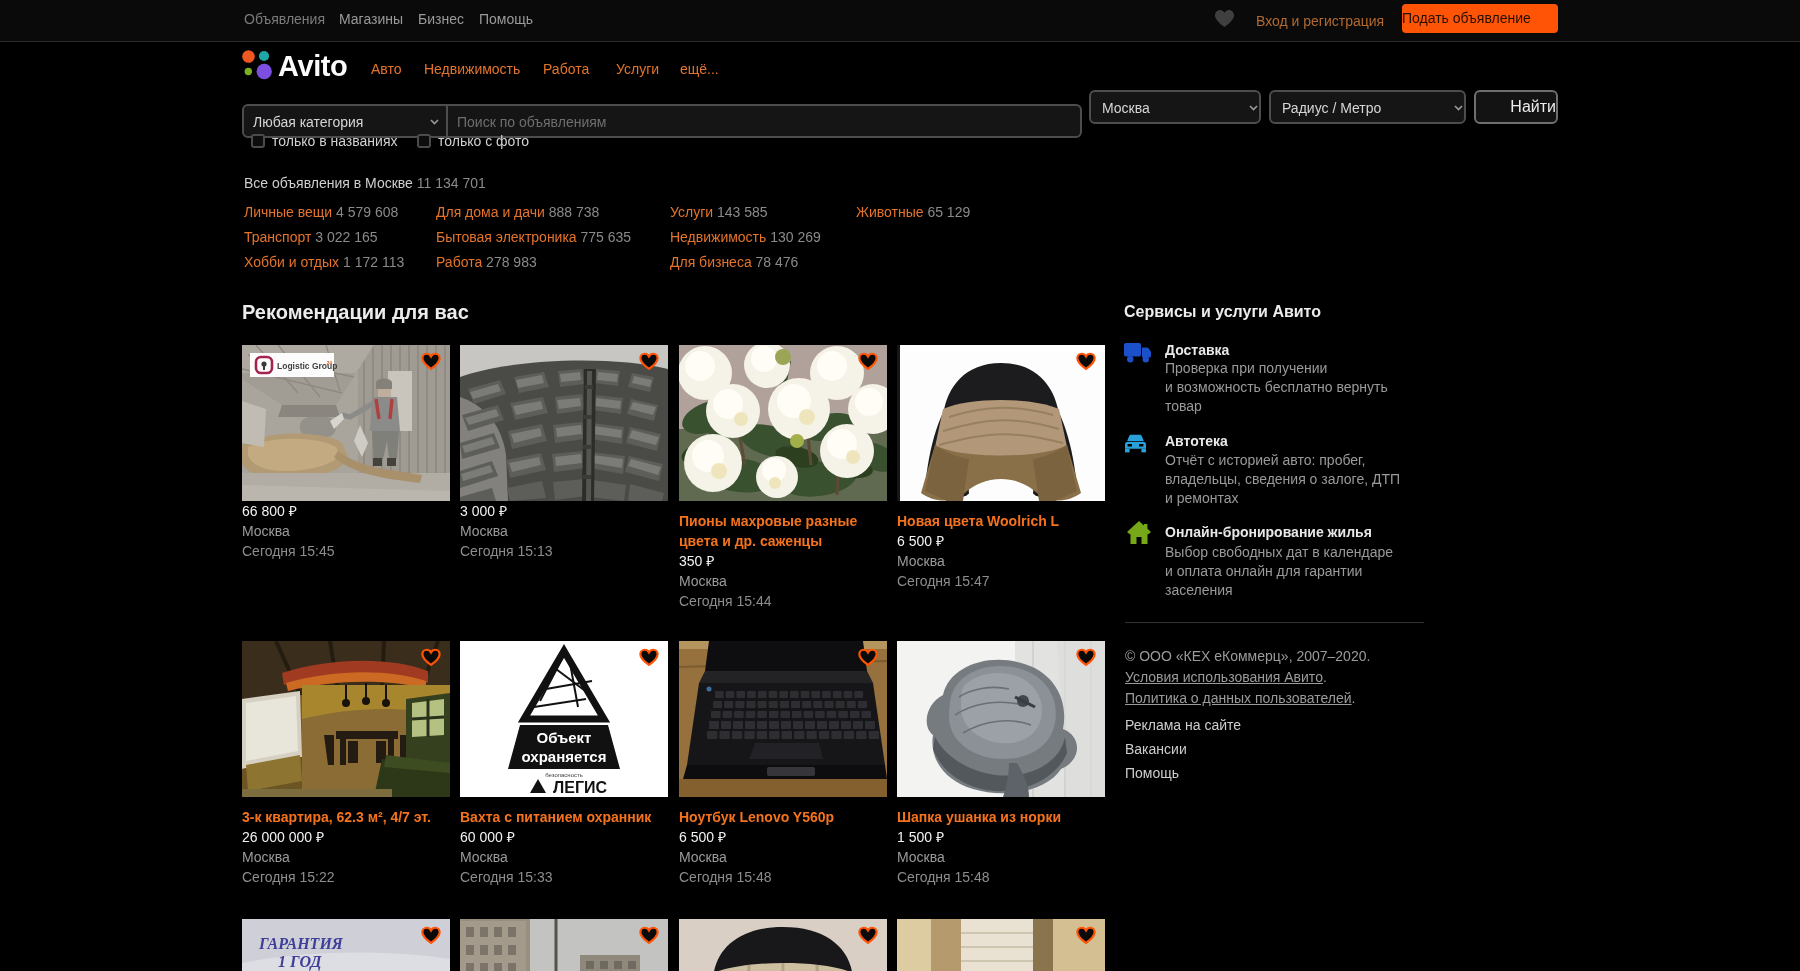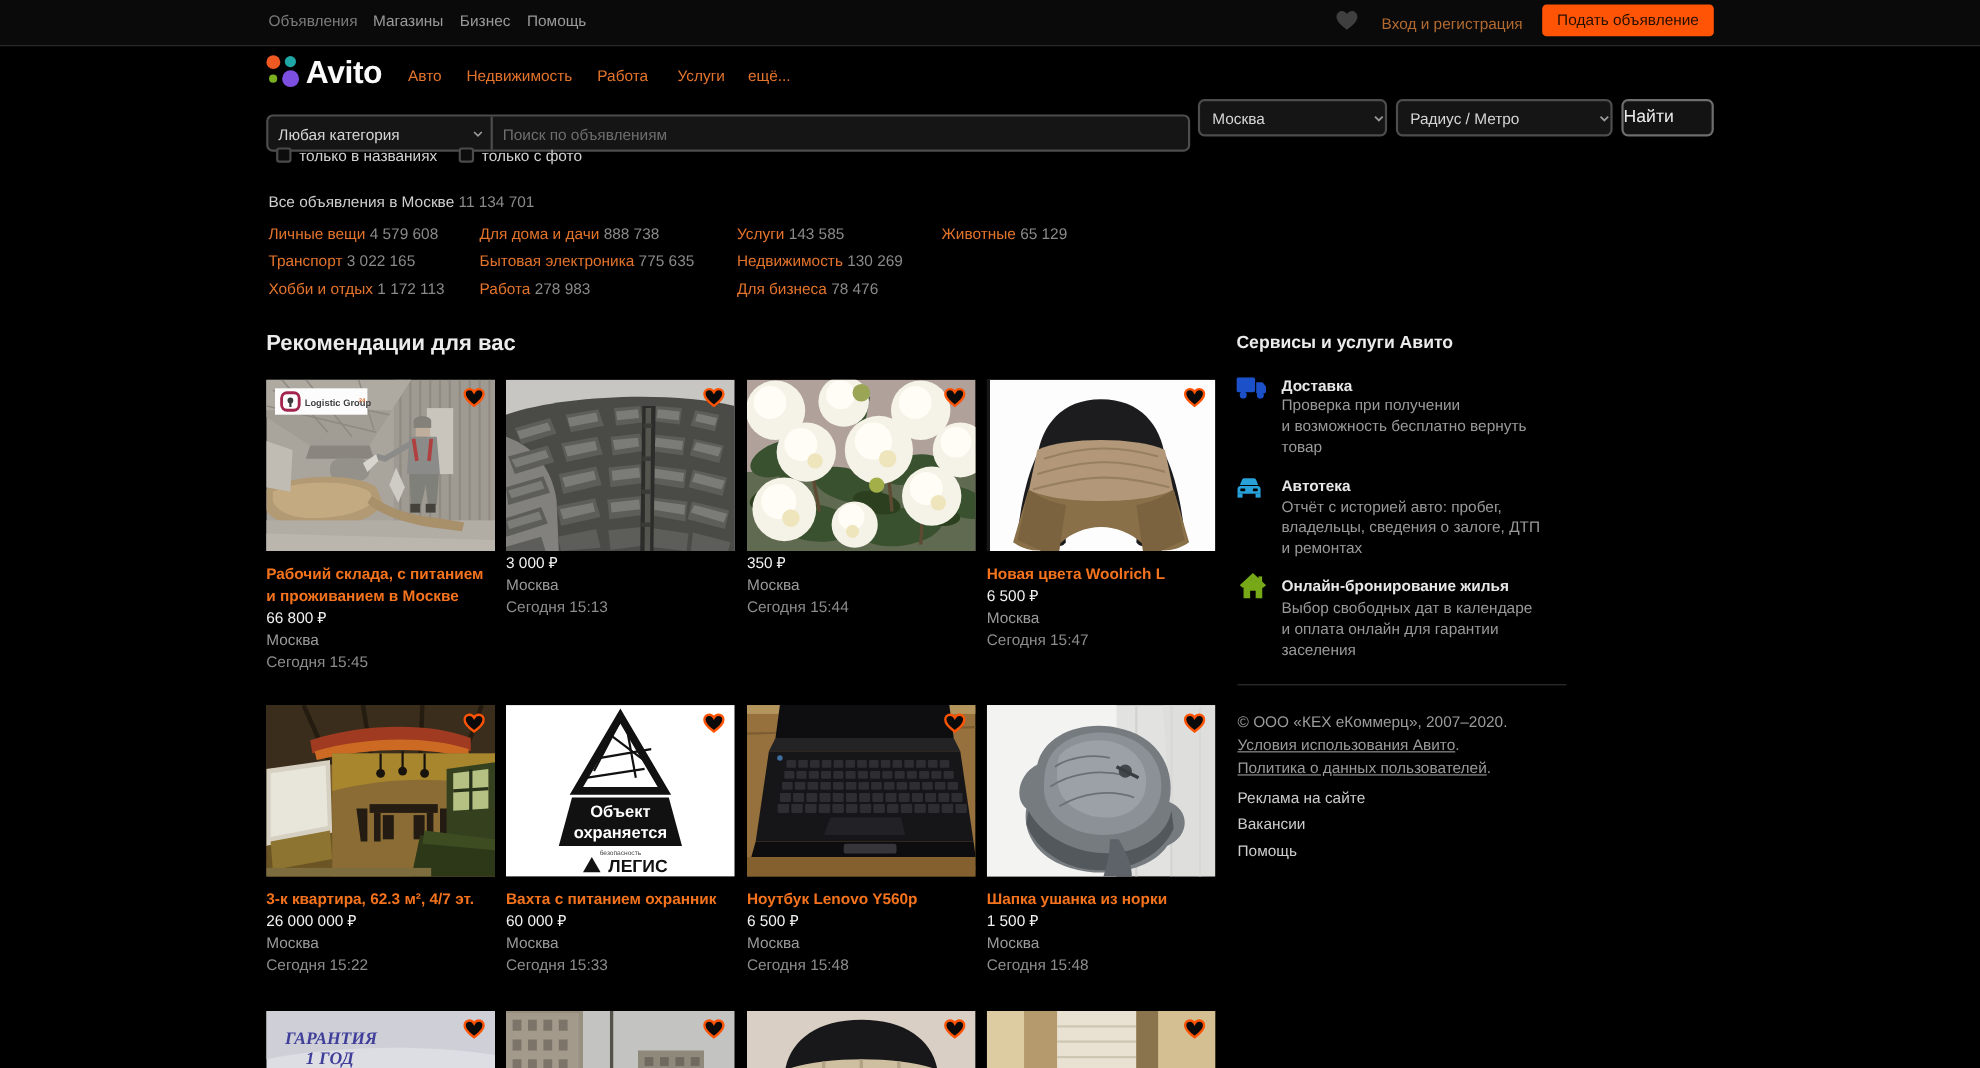--- a/index.html
+++ b/index.html
@@ -1,34 +1,34 @@
 <!DOCTYPE html>
 <html lang="ru"><head><meta charset="utf-8">
 <style>
 *{margin:0;padding:0;box-sizing:border-box}
 html,body{width:1800px;height:971px;background:#000;overflow:hidden}
 body{font-family:"Liberation Sans",sans-serif;position:relative}
 
 #topbar{position:absolute;left:0;top:0;width:1800px;height:42px;background:#0a0a0a;border-bottom:1px solid #2c2c2c}
 #toplinks span{display:inline-block}
 .loginlink{position:absolute;top:13px;left:1256px;font-size:14px;color:#b26a30}
-.btn-submit{position:absolute;left:1402px;top:4px;width:156px;height:29px;background:#ff5405;border-radius:4px;color:#241000;font-size:14px;text-align:center;line-height:29px}
+.btn-submit{position:absolute;left:1402px;top:4px;width:156px;height:29px;background:#ff5405;border-radius:4px;color:#241000;font-size:14px;line-height:29px}
 
 #logo-dots{position:absolute;left:241px;top:49px;width:34px;height:32px}
 #logo-text{position:absolute;left:278px;top:50px;font-size:29px;font-weight:bold;color:#fbfbfb;letter-spacing:-0.4px}
 .hnav{position:absolute;top:61px;font-size:14px;color:#e4742c}
 
 #searchbox{position:absolute;left:242px;top:104px;width:840px;height:34px;border:2px solid #4d4d4d;border-radius:6px;background:#151515}
 #searchbox .divider{position:absolute;left:202px;top:0;width:2px;height:30px;background:#4d4d4d}
 #selcat{position:absolute;left:9px;top:8px;font-size:14px;color:#d6d6d6}
 #ph{position:absolute;left:213px;top:8px;font-size:14px;color:#6e6e6e}
 .selbox{position:absolute;top:90px;height:34px;border:2px solid #4d4d4d;border-radius:6px;background:#151515;font-size:14px;color:#d6d6d6}
 .selbox .txt{position:absolute;left:11px;top:8px;white-space:nowrap}
 .chev{position:absolute;width:9px;height:6px}
-#btn-find{position:absolute;left:1474px;top:90px;width:84px;height:34px;border:2px solid #6e6e6e;border-radius:6px;background:#131313;color:#ededed;font-size:16px;text-align:left;line-height:30px}
+#btn-find{position:absolute;left:1474px;top:90px;width:84px;height:34px;border:2px solid #6e6e6e;border-radius:6px;background:#131313;color:#ededed;font-size:16px;text-align:right;line-height:30px}
 
 .cb{position:absolute;width:14px;height:14px;border:2px solid #4b4b4b;border-radius:3px;background:#0d0d0d}
 .cblabel{position:absolute;font-size:14px;color:#d2d2d2}
 
 #alltitle{position:absolute;left:244px;top:175px;font-size:14px;color:#cfcfcf}
 #alltitle span{color:#8a8a8a}
 .cat{position:absolute;font-size:14px;color:#e4742c;white-space:nowrap}
 .cat b{font-weight:normal;color:#8a8a8a}
 
 .h2{position:absolute;font-size:20px;font-weight:bold;color:#ececec}
@@ -170,21 +170,20 @@
   <rect x="14" y="12" width="16" height="16" rx="5" fill="none" stroke="#a3244c" stroke-width="2.6"></rect>
   <circle cx="22" cy="19" r="2.6" fill="#3a3a3a"></circle>
         <path d="M22 19 L22 25" stroke="#3a3a3a" stroke-width="2"></path>
   <text x="35" y="24" font-family="Liberation Sans,sans-serif" font-size="8.5" font-weight="bold" fill="#414141">Logistic Group</text>
   <text x="90" y="20" font-family="Liberation Sans,sans-serif" font-size="5" font-weight="bold" fill="#d06020" text-anchor="end">24</text>
   </svg>
     </div>
  <div class="heart"><svg width="20" height="19" viewBox="0 0 22 20">
         <path d="M11 18.2 C4.4 13.4 1.5 9.8 1.5 6.4 C1.5 3.6 3.6 1.5 6.3 1.5 C8.3 1.5 10.1 2.8 11 4.4 C11.9 2.8 13.7 1.5 15.7 1.5 C18.4 1.5 20.5 3.6 20.5 6.4 C20.5 9.8 17.6 13.4 11 18.2Z" fill="#0a0a0a" stroke="#ff5405" stroke-width="2.4"></path>
       </svg></div>
- <div class="t">Рабочий склада, с питанием<br>и проживанием в Москве</div>
  <div class="p">66 800 ₽</div>
  <div class="l">Москва</div>
  <div class="d">Сегодня 15:45</div>
 </div>
 
 <div class="card" style="left:460px;top:345px">
  <div class="im">
       <svg width="208" height="156" viewBox="0 0 208 156">
   <rect width="208" height="156" fill="#c7c6c2"></rect>
   <path d="M0 120 C30 130 60 140 70 156 L0 156 Z" fill="#b4b3af"></path>
@@ -312,20 +311,21 @@
           <circle cx="174" cy="112" r="7"></circle>
           <circle cx="96" cy="138" r="6"></circle>
   </g>
   <circle cx="104" cy="12" r="8" fill="#9aa555"></circle>
   <circle cx="118" cy="96" r="7" fill="#a3b049"></circle>
   </svg>
     </div>
  <div class="heart"><svg width="20" height="19" viewBox="0 0 22 20">
         <path d="M11 18.2 C4.4 13.4 1.5 9.8 1.5 6.4 C1.5 3.6 3.6 1.5 6.3 1.5 C8.3 1.5 10.1 2.8 11 4.4 C11.9 2.8 13.7 1.5 15.7 1.5 C18.4 1.5 20.5 3.6 20.5 6.4 C20.5 9.8 17.6 13.4 11 18.2Z" fill="#0a0a0a" stroke="#ff5405" stroke-width="2.4"></path>
       </svg></div>
+ <div class="t">Пионы махровые разные<br>цвета и др. саженцы</div>
  <div class="p">350 ₽</div>
  <div class="l">Москва</div>
  <div class="d">Сегодня 15:44</div>
 </div>
 
 <div class="card" style="left:897px;top:345px">
  <div class="im">
       <svg width="208" height="156" viewBox="0 0 208 156">
   <rect width="208" height="156" fill="#fdfdfd"></rect>
   <rect x="0" y="0" width="3" height="156" fill="#161616"></rect>

